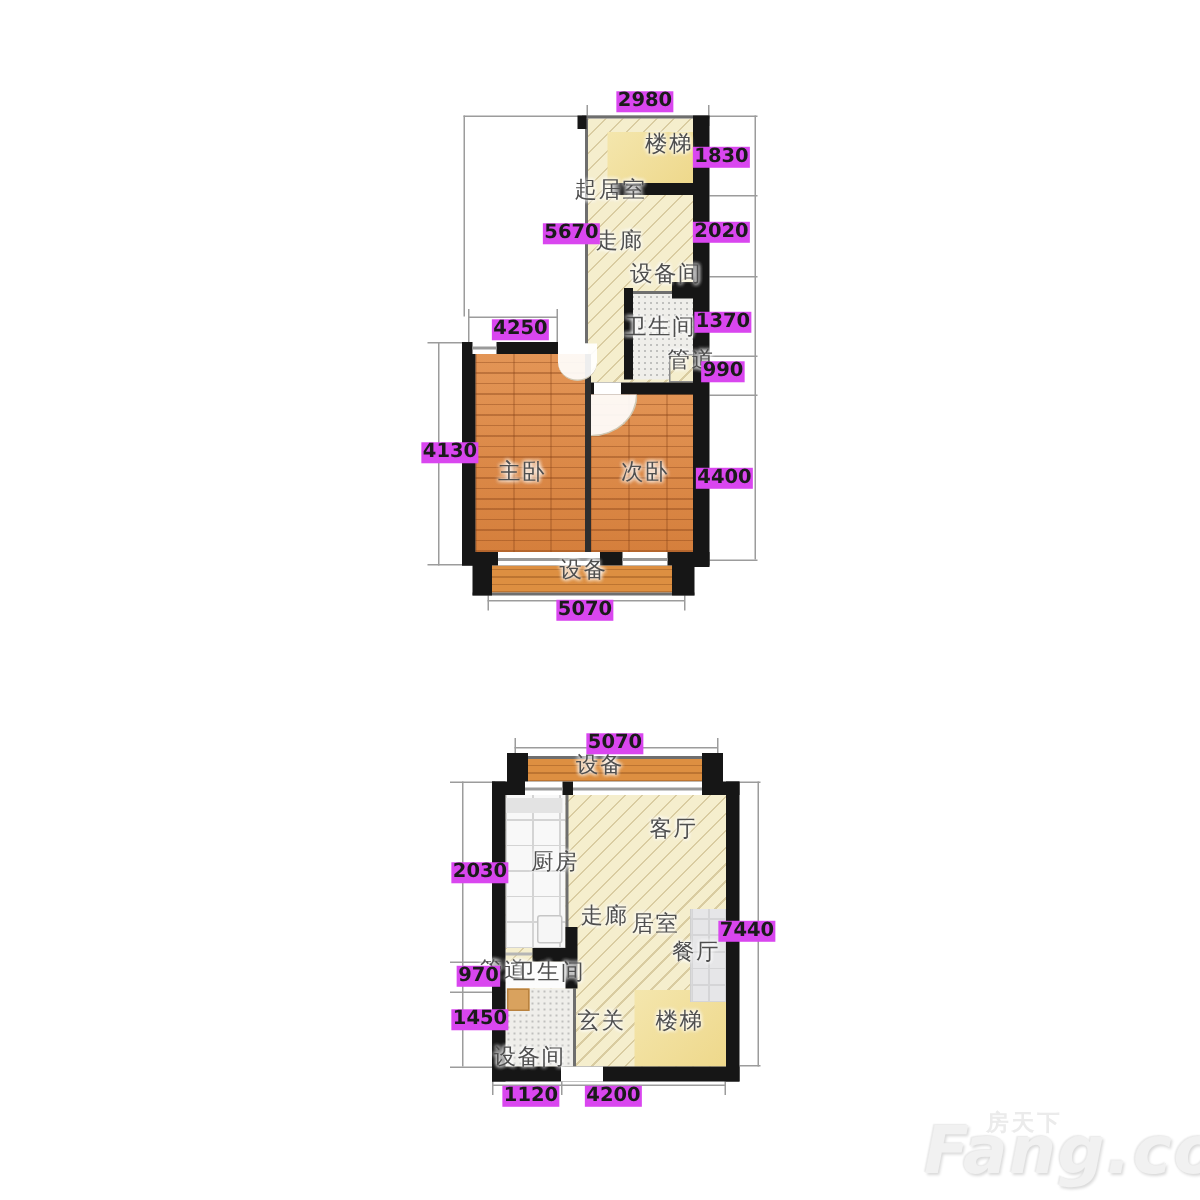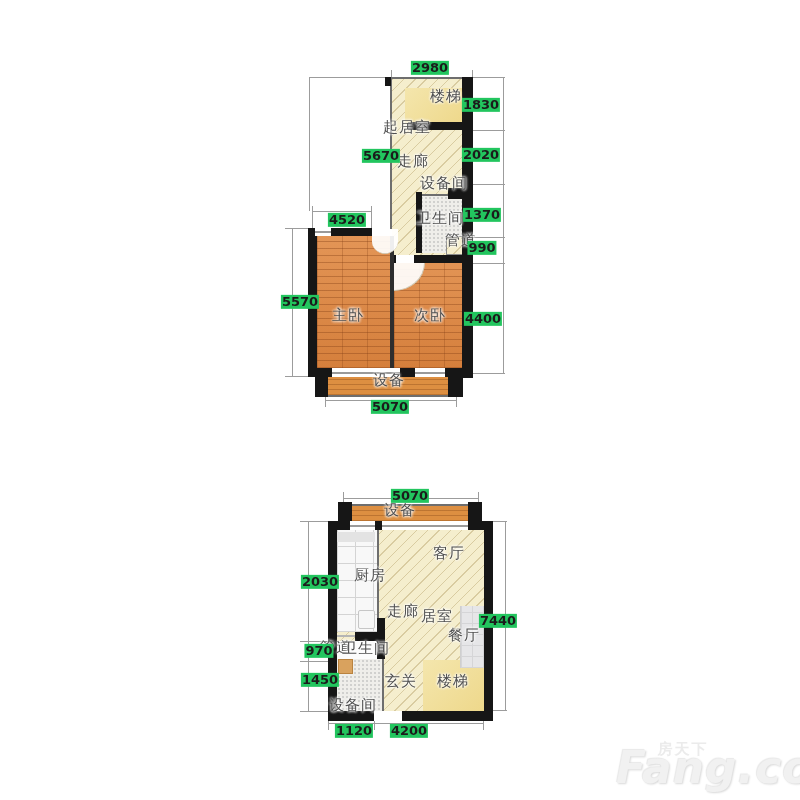--- a/index.html
+++ b/index.html
@@ -31,21 +31,21 @@
   .graytile{position:absolute;background-color:#e6e6e8;
     background-image:
       repeating-linear-gradient(0deg,#d5d5d7 0 1px,transparent 1px 11px),
       repeating-linear-gradient(90deg,#d5d5d7 0 1px,transparent 1px 11px);z-index:2;}
   .fixture{position:absolute;background:#f6f6f6;border:1px solid #c6c6c6;border-radius:2px;z-index:3;}
   .arc{position:absolute;background:rgba(255,255,255,.92);z-index:5;}
   .rlabel{position:absolute;transform:translate(-50%,-50%);font-size:15px;letter-spacing:1px;
     color:#4f4f4f;white-space:nowrap;z-index:7;
     text-shadow:0 0 3px #fff,0 0 3px #fff,0 0 3px #fff;}
   .dlabel{position:absolute;transform:translate(-50%,-50%);font-size:13px;font-weight:bold;
-    color:#1b1b1b;background:#22c55e;padding:0 1px;line-height:1.1;white-space:nowrap;z-index:8;}
+    color:#1b1b1b;background:#d946ef;padding:0 1px;line-height:1.1;white-space:nowrap;z-index:8;}
   .wm-cn{position:absolute;transform:translate(-50%,-50%);font-size:15px;font-weight:bold;
     color:#ebebeb;letter-spacing:2px;z-index:0;}
   .wm-en{position:absolute;font-size:44px;font-weight:bold;font-style:italic;
     color:#f1f1f1;letter-spacing:1px;z-index:0;
     text-shadow:1px 1px 2px #d9d9d9,-1px -1px 1px #e9e9e9;}
 </style>
 </head>
 <body>
 
 <div class="plan">
@@ -116,22 +116,22 @@
   <div class="rlabel" style="left:430px;top:315px;">次卧</div>
   <div class="rlabel" style="left:389px;top:380px;">设备</div>
 
   <div class="dlabel" style="left:430px;top:68px;">2980</div>
   <div class="dlabel" style="left:481px;top:105px;">1830</div>
   <div class="dlabel" style="left:481px;top:155px;">2020</div>
   <div class="dlabel" style="left:482px;top:215px;">1370</div>
   <div class="dlabel" style="left:482px;top:248px;">990</div>
   <div class="dlabel" style="left:483px;top:319px;">4400</div>
   <div class="dlabel" style="left:381px;top:156px;">5670</div>
-  <div class="dlabel" style="left:347px;top:220px;">4520</div>
-  <div class="dlabel" style="left:300px;top:302px;">5570</div>
+  <div class="dlabel" style="left:347px;top:220px;">4250</div>
+  <div class="dlabel" style="left:300px;top:302px;">4130</div>
   <div class="dlabel" style="left:390px;top:407px;">5070</div>
 </div>
 
 <div class="plan">
 
   <div class="deck" style="left:350px;top:505px;width:118px;height:16px;"></div>
   <div class="hatch" style="left:337px;top:530px;width:147px;height:181px;"></div>
   <div class="tile" style="left:337px;top:530px;width:40px;height:102px;"></div>
   <div class="abs" style="left:337px;top:532px;width:38px;height:10px;background:#e3e3e3;z-index:3;"></div>
   <div class="fixture" style="left:358px;top:610px;width:15px;height:17px;"></div>

